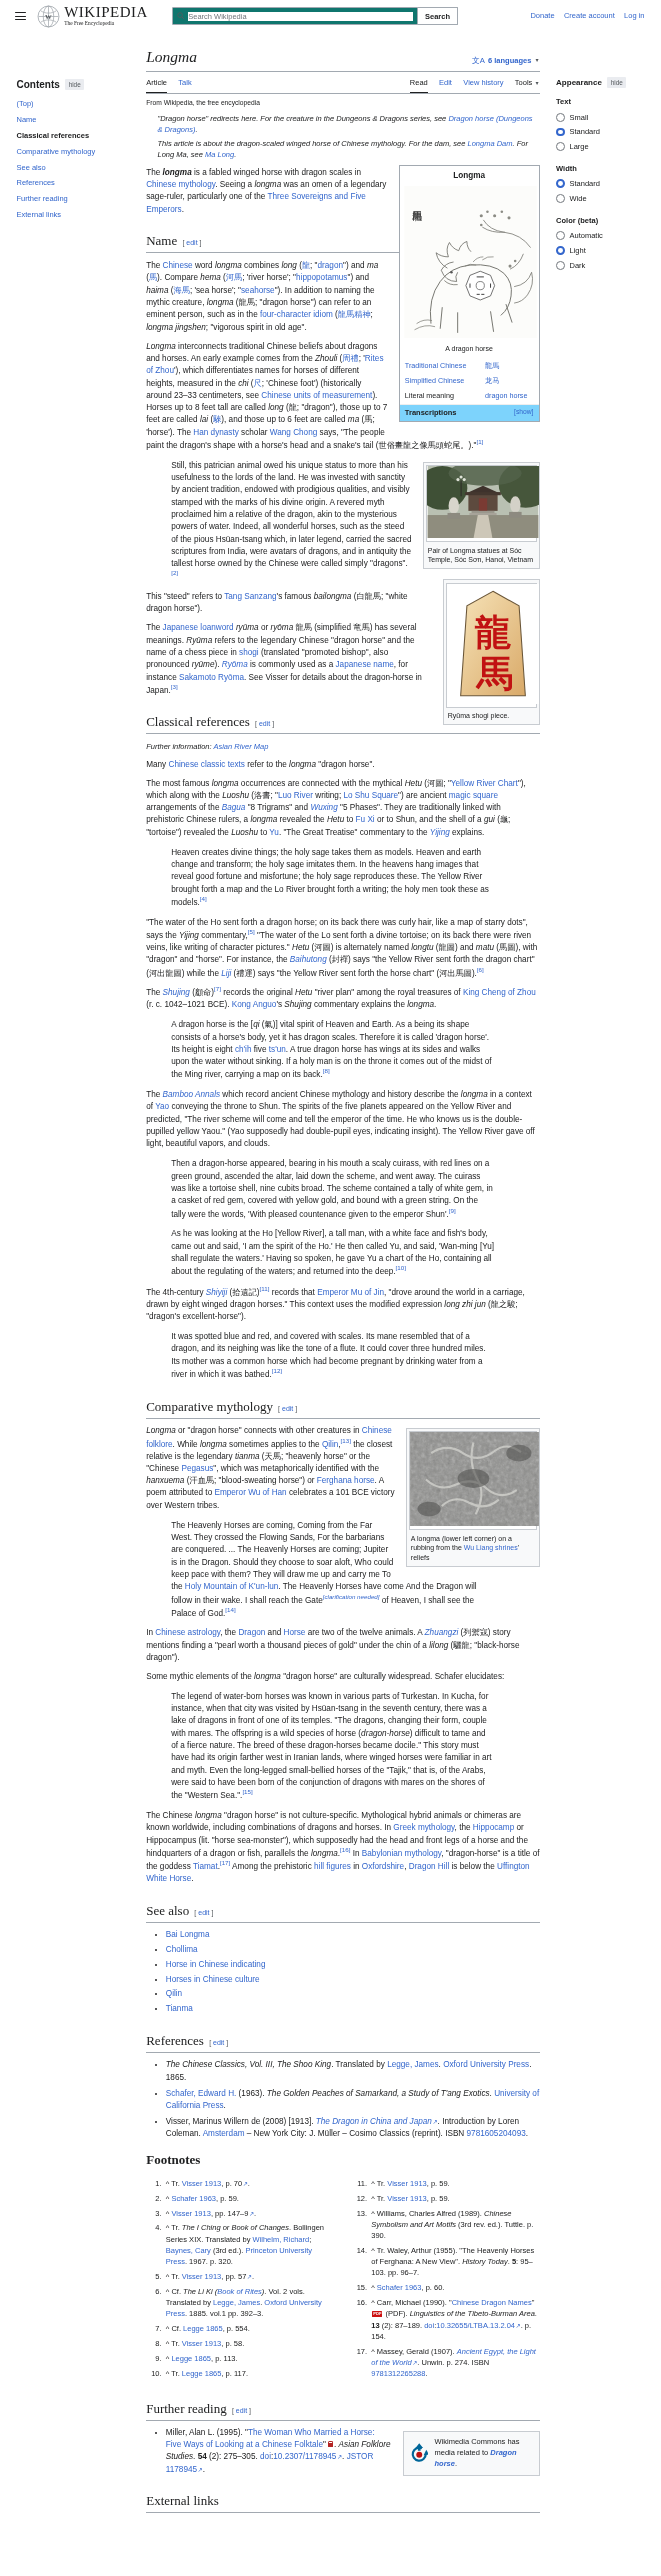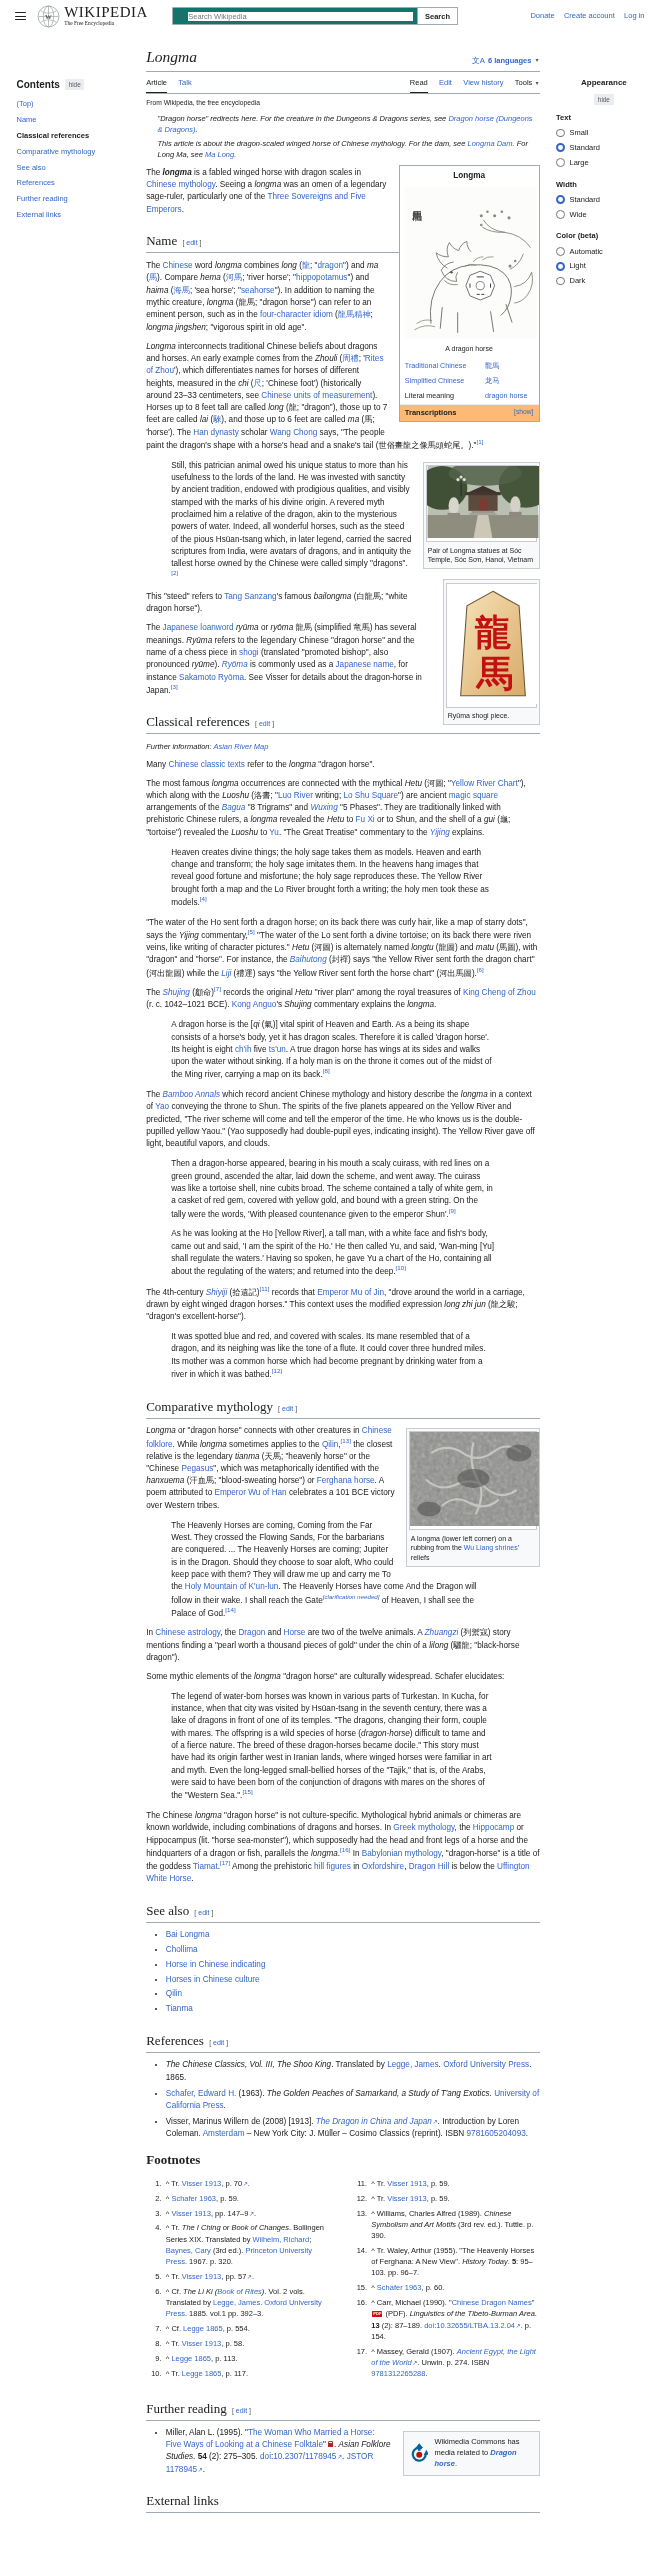--- a/index.html
+++ b/index.html
@@ -70,21 +70,21 @@
 
   
   .infobox { float:right; clear:right; width:141px; border:0.5px solid #a2a9b1; background:#fff; margin:3.1px 0 8.2px 10.3px; font-size:7.2px; }
   .infobox-title { text-align:center; font-weight:bold; font-size:8.2px; padding:4.1px 3.1px 3.1px; }
   .infobox-img { padding:0 4.1px; }
   .infobox-caption { text-align:center; font-size:7px; padding:2.6px 4.1px 4.1px; }
   .infobox table { width:100%; border-collapse:collapse; }
   .infobox td { padding:2.1px 5.2px; vertical-align:top; font-size:7.2px; }
   .infobox td.lbl a { color:#3366cc; text-decoration:none; }
   .infobox td.val a { color:#3366cc; text-decoration:none; }
-  .trans-row { background:#fdba74; display:flex; justify-content:space-between; padding:2.6px 5.2px; border-top:0.5px solid #eee; }
+  .trans-row { background:#7dd3fc; display:flex; justify-content:space-between; padding:2.6px 5.2px; border-top:0.5px solid #eee; }
   .trans-row b { font-size:7.5px; }
   .trans-row a { color:#3366cc; font-size:6.7px; text-decoration:none; cursor:pointer; }
 
   
   .thumb { float:right; clear:right; border:0.5px solid #c8ccd1; background:#f8f9fa; padding:2.1px; margin:3.1px 0 7.2px 10.3px; font-size:7px; }
   .thumb .inner { border:0.5px solid #c8ccd1; background:#fff; }
   .thumb figcaption { padding:3.1px 2.1px 1px; line-height:1.4; }
 
   
   ul.linklist { margin:5.2px 0 5.2px 19.6px; }
@@ -93,21 +93,21 @@
   ul.reflist li { margin:3.6px 0; }
   .fncols { display:grid; grid-template-columns:1fr 1fr; column-gap:17.5px; font-size:7.5px; }
   .fncols ol { margin-left:17.5px; }
   .fncols li { margin:3.6px 0; padding-left:2.1px; }
 
   
   .commons { float:right; clear:right; width:137px; border:0.5px solid #c8ccd1; background:#f8f9fa; padding:5.2px 6.2px; display:flex; gap:6.2px; align-items:center; margin:4.1px 0 6.2px 10.3px; font-size:7.5px; line-height:1.45; }
 
   
   .appearance { padding:45px 9.3px 0 3.1px; font-size:7.5px; }
-  .app-head { display:flex; align-items:center; gap:5.2px; margin-bottom:7.2px;flex-direction:column; }
+  .app-head { display:flex; align-items:flex-start; gap:5.2px; margin-bottom:7.2px; }
   .app-head b { font-size:8px; }
   .app-group { margin-bottom:10.3px; }
   .app-group > b { display:block; margin-bottom:4.1px; }
   .radio-row { display:flex; align-items:center; gap:4.6px; margin:3.6px 0; cursor:pointer; }
   .radio-row input[type=radio]{ appearance:none; -webkit-appearance:none; width:8.8px; height:8.8px; border:1px solid #72777d; border-radius:50%; cursor:pointer; flex:none; }
   .radio-row input[type=radio]:checked { border:2.6px solid #36c; }
 </style>
 </head>
 <body>
 

